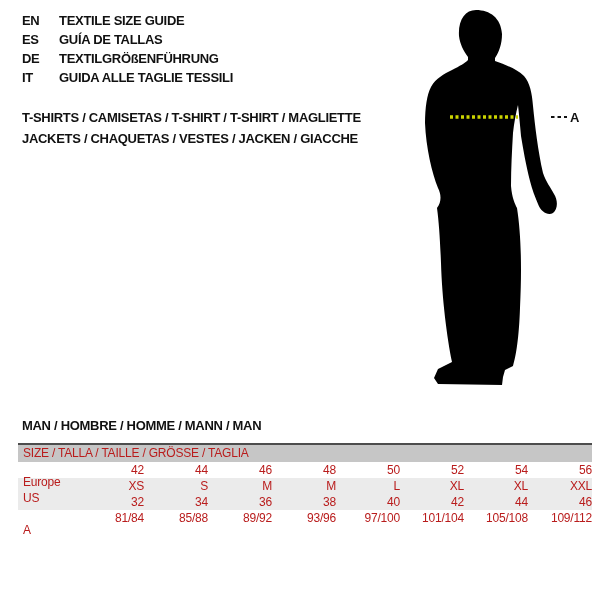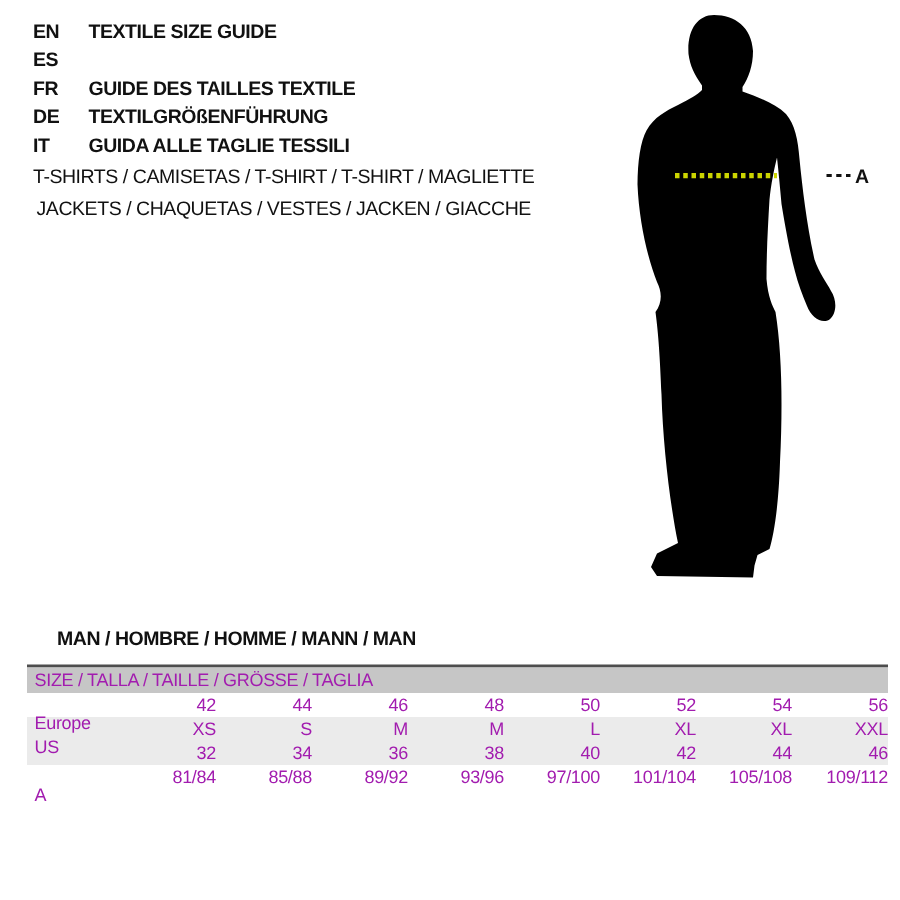--- a/index.html
+++ b/index.html
@@ -13,39 +13,39 @@
   .lang-list { position:absolute; left:22px; top:11px; }
   .lang-row { display:flex; height:19px; line-height:19px; }
   .lang-code, .lang-label {
     font-weight:bold; font-size:13px; letter-spacing:-0.3px; white-space:nowrap;
   }
   .lang-code { width:37px; }
 
   
   .categories { position:absolute; left:22px; top:107px; }
   .cat-line {
-    font-weight:normal; font-size:13px; letter-spacing:-0.3px;
-    height:21px; line-height:21px; white-space:nowrap;text-align:center;
+    font-weight:bold; font-size:13px; letter-spacing:-0.3px;
+    height:21px; line-height:21px; white-space:nowrap;
   }
 
   
   .figure-wrap { position:absolute; left:412px; top:8px; width:168px; height:390px; }
   .figure-wrap svg { overflow:visible; display:block; }
   .meas-label { font-weight:bold; font-size:13px; font-family:"Liberation Sans",sans-serif; }
 
   
   .section-title {
     position:absolute; left:22px; top:418px;
-    font-weight:bold; font-size:13px; letter-spacing:-0.3px; white-space:nowrap;margin-left:16px;
+    font-weight:bold; font-size:13px; letter-spacing:-0.3px; white-space:nowrap;
   }
 
   
   .size-table {
     position:absolute; left:18px; top:443px; width:574px;
-    border-top:2px solid #4d4d4d; font-size:12px; color:#a21caf;
+    border-top:2px solid #4d4d4d; font-size:12px; color:#b91c1c;
     letter-spacing:-0.2px;
   }
   .st-header {
     height:17px; line-height:17px; background:#c6c6c6; padding-left:5px;
     white-space:nowrap;
   }
   .st-row { display:flex; height:16px; line-height:16px; }
   .st-row.shade { background:#ebebeb; }
   .st-label { width:62px; padding-left:5px; box-sizing:border-box;margin-top:12px; }
   .st-cell { width:64px; text-align:right; }
@@ -61,24 +61,21 @@
 
 <div class="canvas">
 
   <div class="lang-list">
     <div class="lang-row">
       <span class="lang-code">EN</span>
       <span class="lang-label">TEXTILE SIZE GUIDE</span>
     </div>
     <div class="lang-row">
       <span class="lang-code">ES</span>
-    </div>
-    <div class="lang-row">
-      <span class="lang-code">FR</span>
-      <span class="lang-label">GUIDE DES TAILLES TEXTILE</span>
+      <span class="lang-label">GUÍA DE TALLAS</span>
     </div>
     <div class="lang-row">
       <span class="lang-code">DE</span>
       <span class="lang-label">TEXTILGRÖßENFÜHRUNG</span>
     </div>
     <div class="lang-row">
       <span class="lang-code">IT</span>
       <span class="lang-label">GUIDA ALLE TAGLIE TESSILI</span>
     </div>
   </div>

